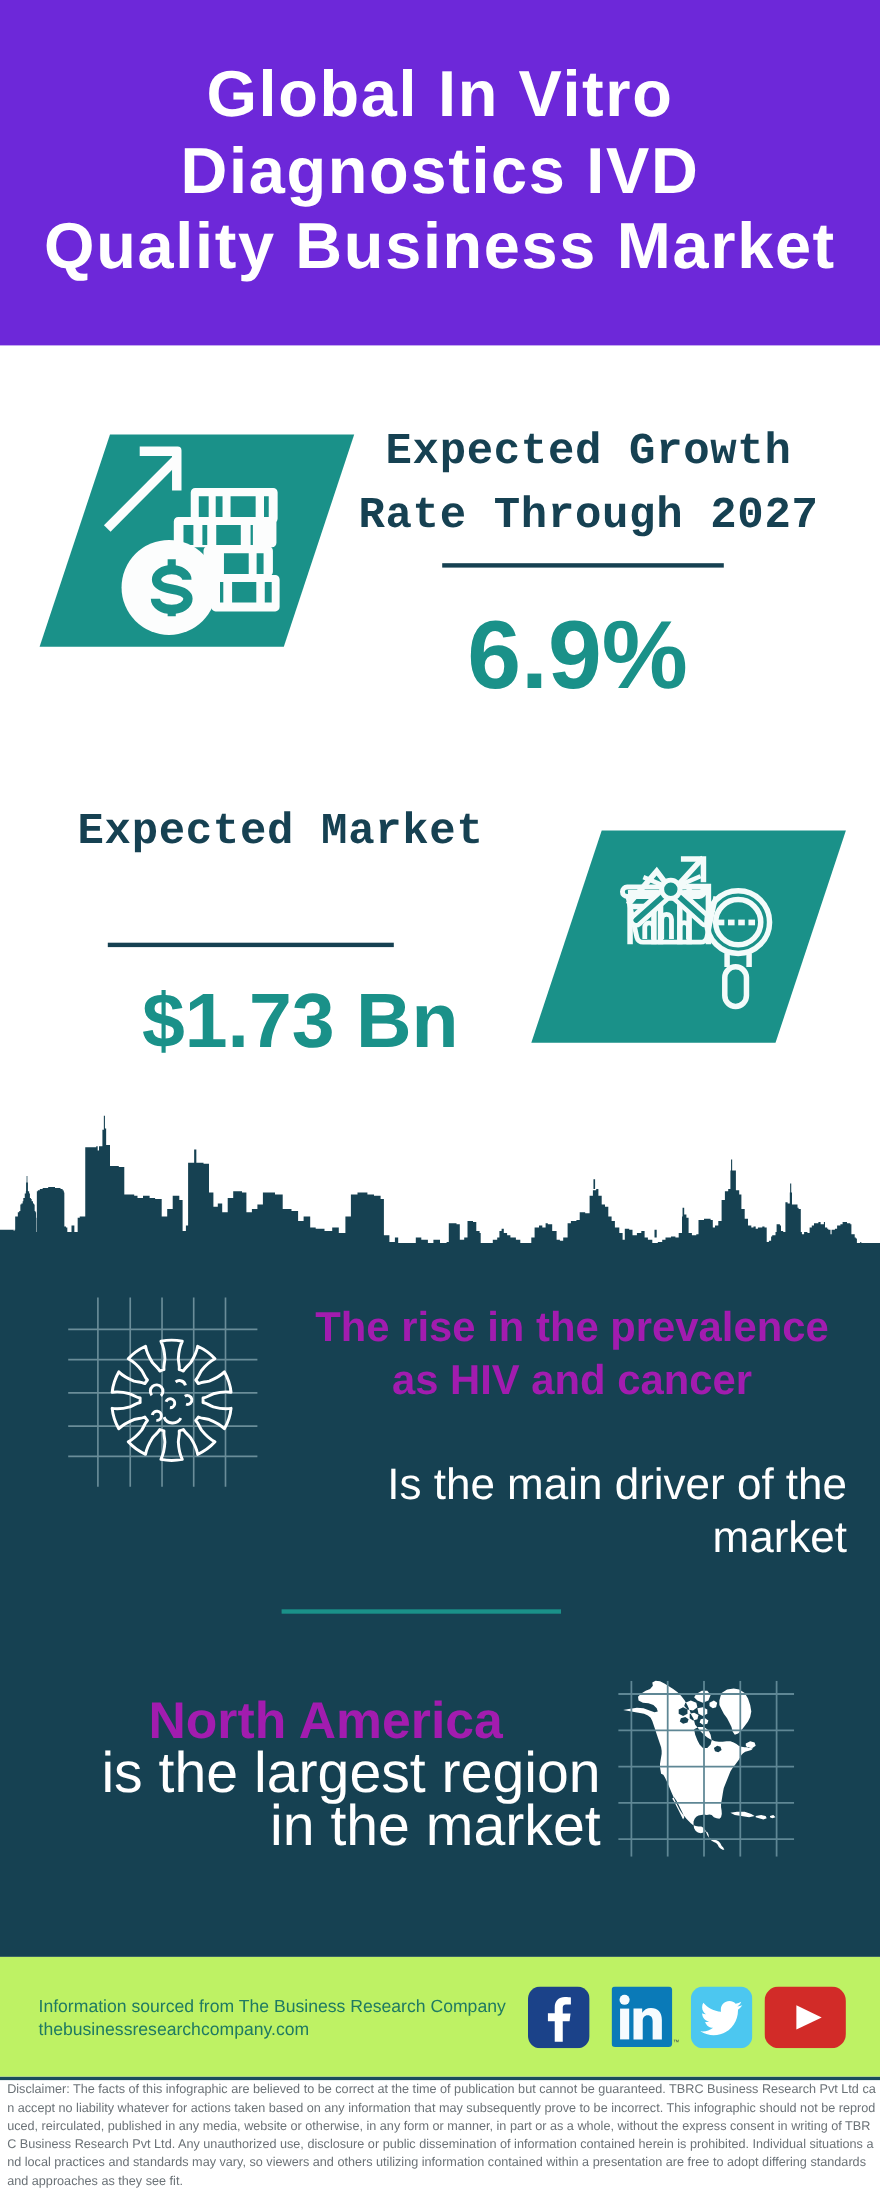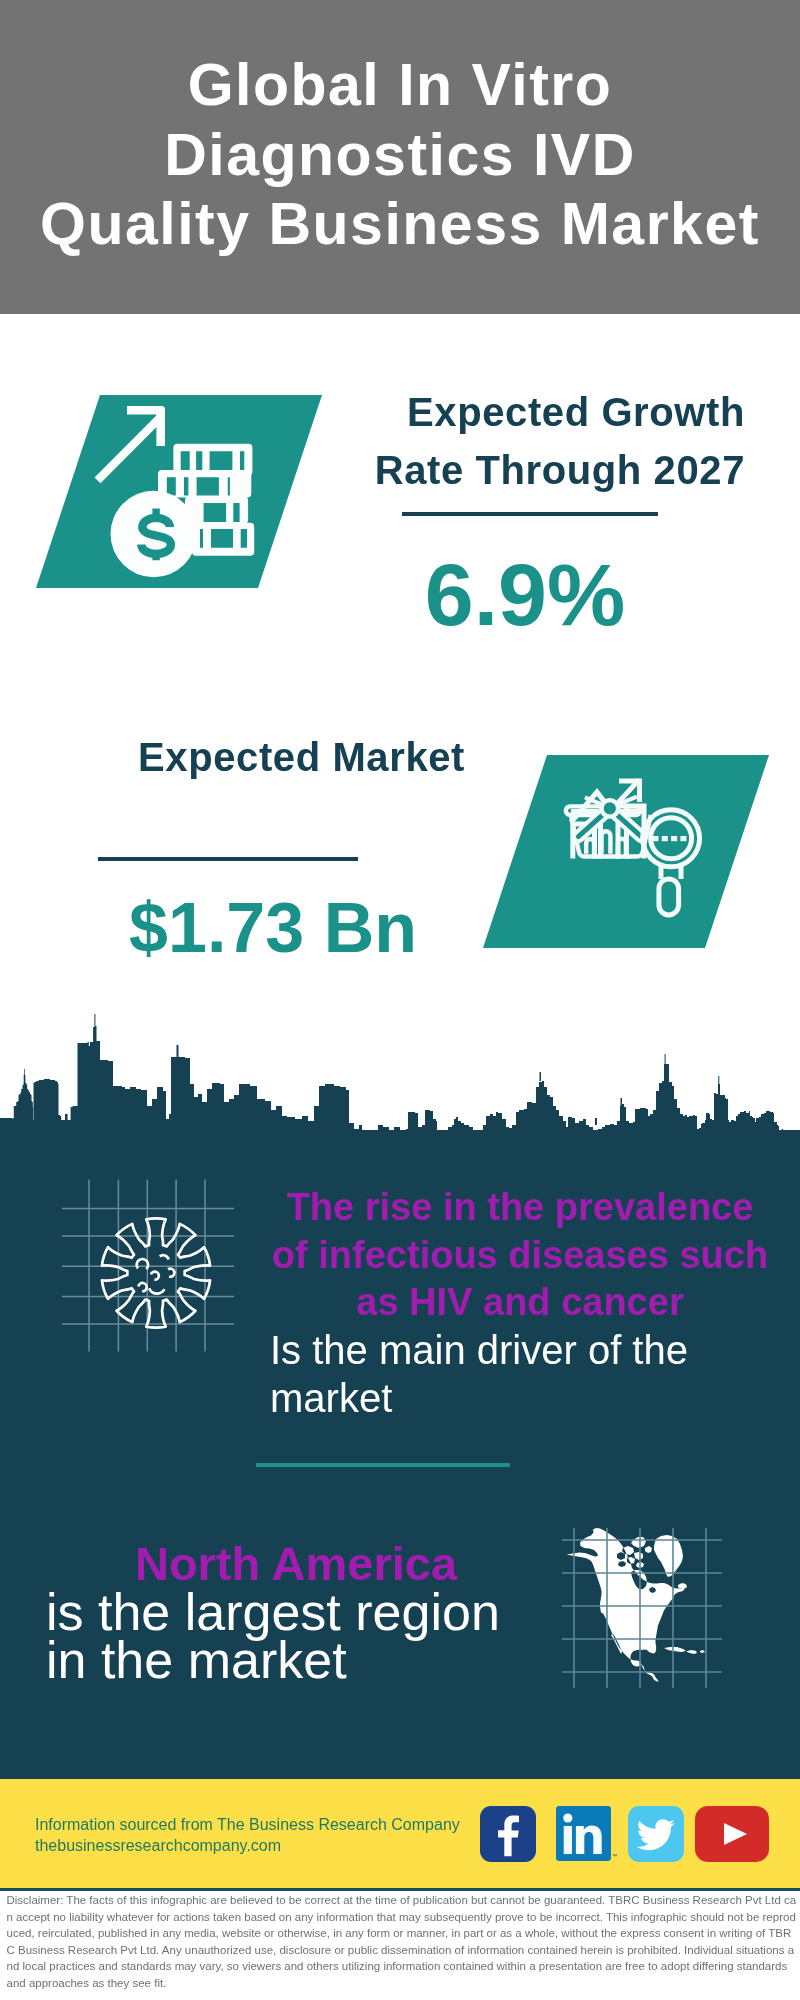--- a/index.html
+++ b/index.html
@@ -1,36 +1,36 @@
 <!DOCTYPE html>
 <html><head>
 <meta charset="utf-8">
 <style>
   html,body{margin:0;padding:0;background:#fff;}
   body{width:800px;height:2000px;font-family:"Liberation Sans",sans-serif;overflow:hidden;-webkit-font-smoothing:antialiased;}
   .page{position:relative;width:800px;height:2000px;background:#fff;}
 
   
-  .header{position:absolute;left:0;top:0;width:800px;height:314px;background:#737373;}
+  .header{position:absolute;left:0;top:0;width:800px;height:314px;background:#6d28d9;}
   .header-title{position:absolute;left:0;top:51px;width:800px;text-align:center;color:#ffffff;
      font-size:59px;line-height:69.5px;font-weight:bold;letter-spacing:1.5px;}
-  .stat-label{position:absolute;color:#164152;font-weight:bold;font-size:40px;line-height:58px;text-align:right;letter-spacing:0.6px;}
+  .stat-label{position:absolute;color:#164152;font-weight:bold;font-size:40px;line-height:58px;text-align:center;letter-spacing:0.6px;font-family:Liberation Mono, monospace;}
   .rule{position:absolute;height:4px;background:#164152;}
   .stat-value{position:absolute;color:#1a9189;font-weight:bold;text-align:center;}
 
   
   .lower{position:absolute;left:0;top:1130px;width:800px;height:649px;background:#164152;}
   .skyline{position:absolute;left:0;top:1014px;width:800px;height:125px;}
 
   .drv-head{position:absolute;color:#a21caf;font-weight:bold;font-size:38px;line-height:47.6px;text-align:center;}
-  .drv-sub{position:absolute;color:#ffffff;font-size:40px;line-height:47.6px;text-align:left;font-weight:normal;}
+  .drv-sub{position:absolute;color:#ffffff;font-size:40px;line-height:47.6px;text-align:right;font-weight:normal;}
   .teal-rule{position:absolute;height:4px;background:#1a9189;}
 
   
-  .footer{position:absolute;left:0;top:1779px;width:800px;height:109px;background:#fde047;}
+  .footer{position:absolute;left:0;top:1779px;width:800px;height:109px;background:#bef264;}
   .src-line{position:absolute;color:#1f7a62;font-size:16px;line-height:18px;white-space:nowrap;}
   .disc{position:absolute;left:0;top:1888px;width:800px;height:112px;background:#ffffff;border-top:3px solid #1a4c5c;}
   .disc p{margin:0;padding:1px 6px 0 6.5px;color:#6b7277;font-size:11.5px;line-height:16.55px;text-align:left;word-break:break-all;width:790px;}
   .social{position:absolute;width:62px;height:62px;border-radius:11px;}
 </style>
 </head>
 <body>
 
 <div class="page">
 
@@ -159,21 +159,20 @@
         <path d="M71.0,49.0 a6.0,6.0 0 0 1 9.6,3.4"></path>
         <path d="M47.5,62.0 a6.2,6.2 0 1 1 9.0,0.6"></path>
         <path d="M61.5,68.5 a4.4,4.4 0 1 1 3.8,5.8"></path>
         <path d="M80.0,63.0 a4.4,4.4 0 1 1 1.2,7.8"></path>
         <path d="M48.0,81.5 a4.5,4.5 0 1 1 4.0,5.2"></path>
         <path d="M59.5,83.5 a9.2,9.2 0 0 0 16.6,1.0"></path>
       </g>
     </svg>
     <div class="drv-head" style="left:270px;top:1184px;width:500px;">
       <div>The rise in the prevalence</div>
-      <div>of infectious diseases such</div>
       <div>as HIV and cancer</div>
     </div>
     <div class="drv-sub" style="left:270px;top:1327px;width:500px;">
       <div>Is the main driver of the</div>
       <div>market</div>
     </div>
     <div class="teal-rule" style="left:256px;top:1463px;width:254px;"></div>
   </div>
 
   <div>

